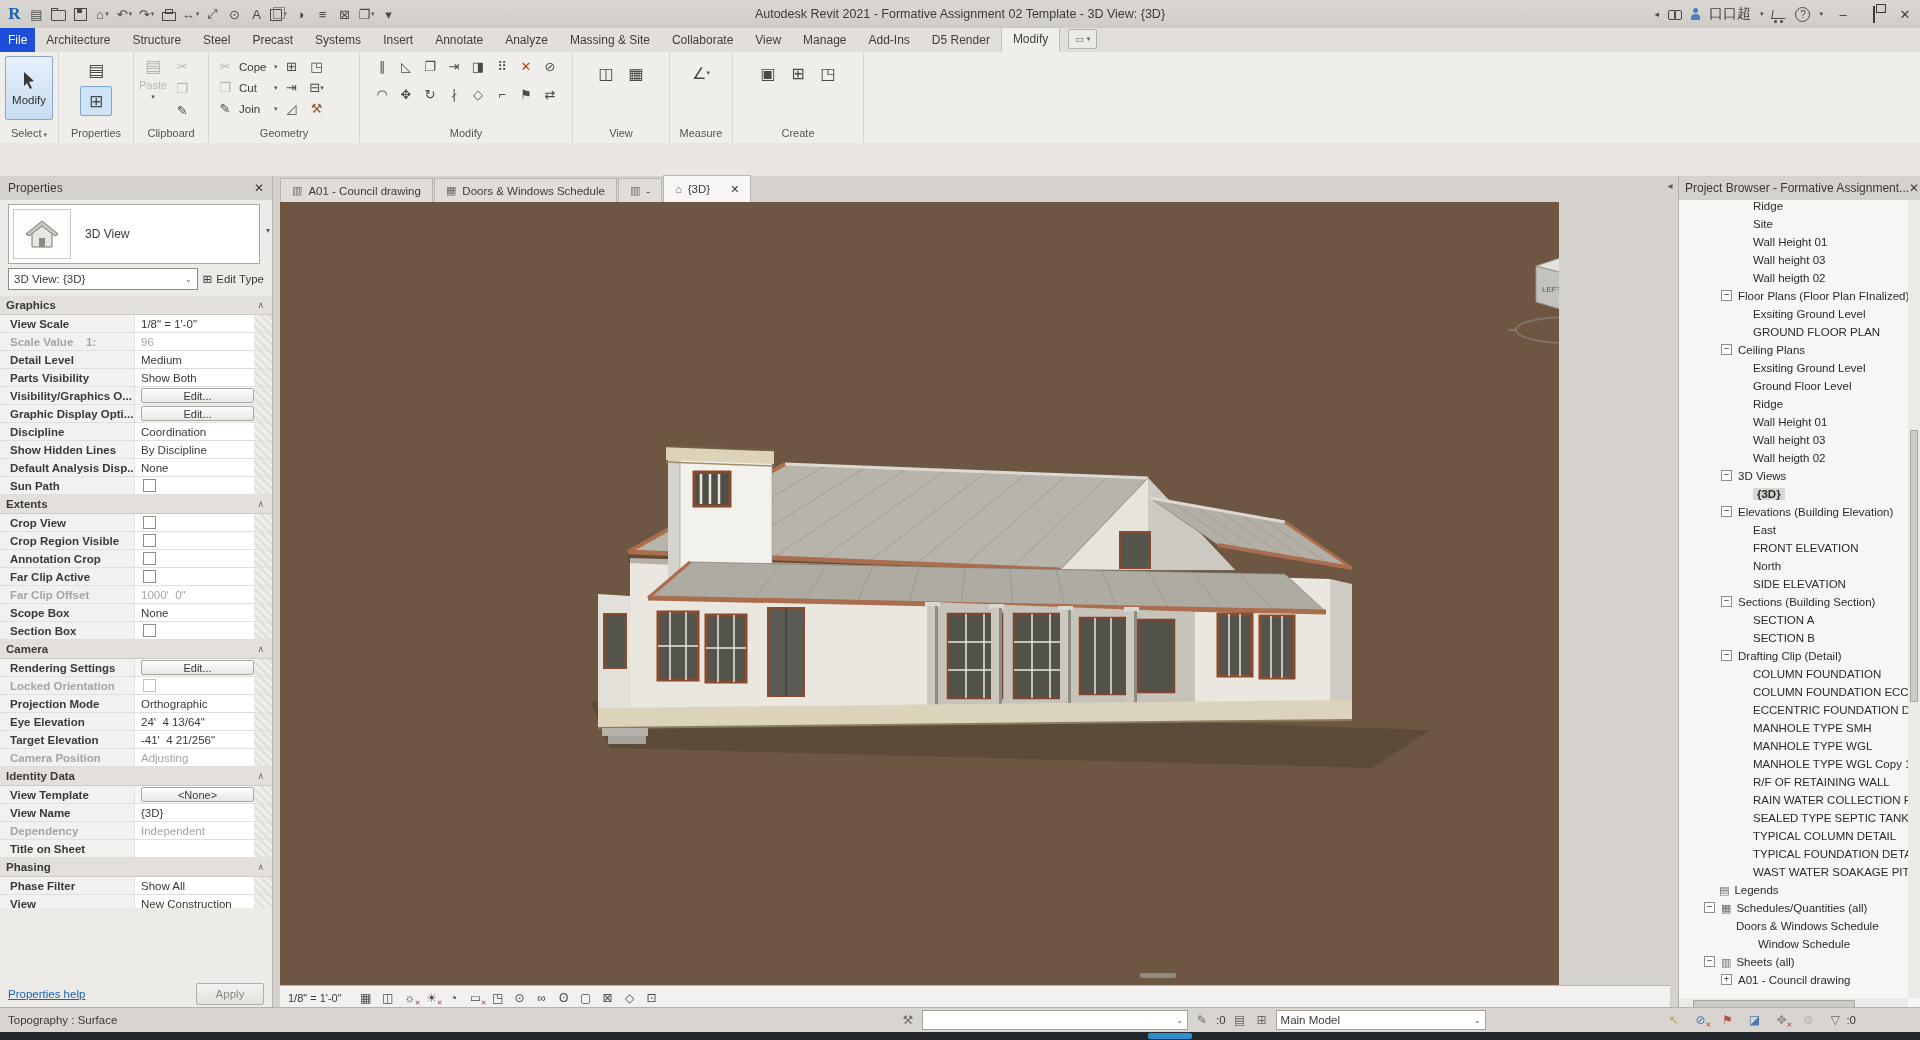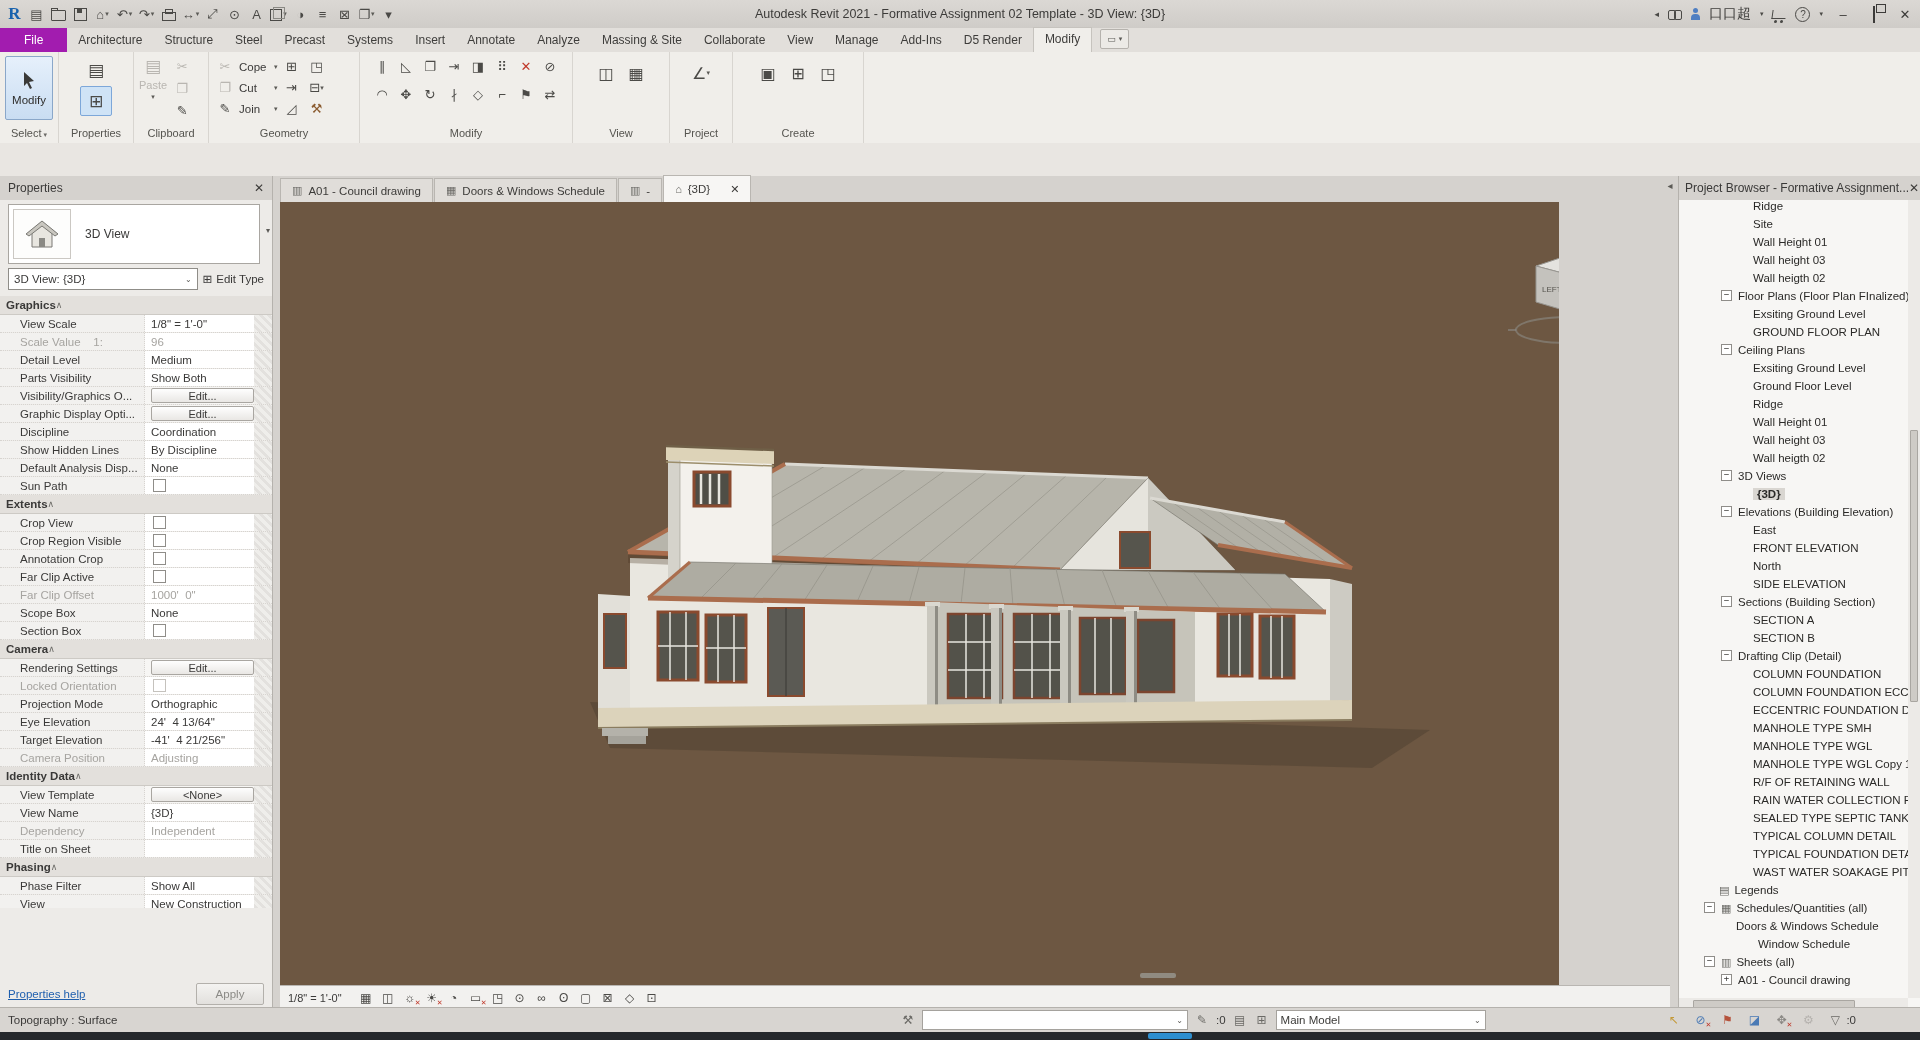--- a/index.html
+++ b/index.html
@@ -35,21 +35,21 @@
   .ic-person{width:9px;height:9px;position:relative;margin-top:4px;}
   .ic-person::before{content:"";position:absolute;left:2px;top:-4px;width:5px;height:5px;border-radius:50%;background:#4f7fc2;}
   .ic-person::after{content:"";position:absolute;left:0;top:2px;width:9px;height:6px;border-radius:4px 4px 0 0;background:#4f7fc2;}
   .ic-cart{width:13px;height:8px;border-bottom:1.5px solid #4a4946;border-left:1.5px solid #4a4946;position:relative;transform:skewX(-8deg);margin-top:1px;}
   .ic-cart::after{content:"";position:absolute;left:2px;bottom:-5px;width:3px;height:3px;border-radius:50%;background:#4a4946;box-shadow:6px 0 0 #4a4946;}
   .ic-restore{width:9px;height:8px;border:1px solid #3c3b39;position:relative;margin-top:2px;}
   .ic-restore::before{content:"";position:absolute;left:2px;top:-3px;width:8px;height:7px;border:1px solid #3c3b39;background:#d5d2ce;}
   
   .tabsrow{position:absolute;left:0;top:28px;right:0;height:24px;background:#e2dfdb;display:flex;align-items:flex-end;}
   .rtab{height:24px;line-height:24px;padding:0 11px;font-size:12px;color:#3e3d3b;white-space:nowrap;}
-  .rtab.file{background:#a21caf;color:#fff;padding:0 24px;}
+  .rtab.file{background:#1d4ed8;color:#fff;padding:0 8px;}
   .rtab.active{background:#f0eeea;border:1px solid #c6c3be;border-bottom:none;line-height:22px;}
   .rtab-extra{height:18px;margin:0 0 3px 8px;padding:0 6px;border:1px solid #b5b2ad;border-radius:2px;
               font-size:9px;color:#5b5a56;display:flex;align-items:center;gap:3px;background:#eceae6;}
   
   .ribbon{position:absolute;left:0;top:52px;right:0;height:91px;background:#f0eeea;border-bottom:1px solid #c6c3be;display:flex;}
   .panel{height:100%;border-right:1px solid #d8d5d0;display:flex;flex-direction:column;flex:none;}
   .panel-tools{flex:1;display:flex;padding:4px 5px 0;gap:4px;}
   .panel-label{height:18px;font-size:11px;color:#55544f;text-align:center;line-height:16px;white-space:nowrap;}
   .panel-label .caret{font-size:7px;color:#6b6a66;}
   .bigbtn{width:46px;height:62px;border:1px solid #8aa7c9;border-radius:2px;
@@ -74,24 +74,24 @@
   .xbtn{font-size:12px;color:#3c3b39;}
   .type-box{position:absolute;left:8px;top:28px;width:250px;height:58px;background:#fff;border:1px solid #a9a6a1;display:flex;align-items:center;}
   .type-img{width:56px;height:48px;margin:4px;border:1px solid #cbc8c3;display:flex;align-items:center;justify-content:center;background:#fdfdfc;}
   .type-name{font-size:12px;color:#3a3938;margin-left:10px;}
   .type-caret{position:absolute;right:2px;top:50px;font-size:8px;color:#5b5a56;}
   .selrow{position:absolute;left:8px;top:92px;width:256px;height:22px;display:flex;gap:5px;align-items:center;}
   .type-dd{flex:1;height:20px;background:#fff;border:1px solid #8f8d88;font-size:11.5px;display:flex;align-items:center;justify-content:space-between;padding:0 5px;}
   .dd-caret{font-size:8px;color:#5b5a56;}
   .edit-type{display:flex;align-items:center;gap:4px;font-size:11.5px;color:#3a3938;}
   .pgrid{position:absolute;left:0;top:120px;right:0;height:612px;overflow:hidden;}
-  .phead{height:18px;background:#e3e0dc;font-weight:bold;display:flex;align-items:center;justify-content:flex-start;padding:0 8px 0 6px;border-bottom:1px solid #cdcac5;font-size:11.5px;}
+  .phead{height:18px;background:#e3e0dc;font-weight:bold;display:flex;align-items:center;justify-content:space-between;padding:0 8px 0 6px;border-bottom:1px solid #cdcac5;font-size:11.5px;}
   .phead .chev{font-size:9px;color:#6b6a66;font-weight:normal;}
   .prow{height:17px;display:flex;border-bottom:1px dotted #d7d4d0;font-size:11.5px;align-items:stretch;}
-  .pcell-l{width:124px;padding-left:20px;background:#f2f1ef;border-right:1px dotted #d7d4d0;display:flex;align-items:center;white-space:pre;overflow:hidden;}
+  .pcell-l{width:124px;padding-left:10px;background:#f2f1ef;border-right:1px dotted #d7d4d0;display:flex;align-items:center;white-space:pre;overflow:hidden;font-weight:bold;}
   .pcell-v{flex:1;background:#fff;padding-left:6px;display:flex;align-items:center;white-space:pre;overflow:hidden;}
   .pcell-h{width:18px;background:repeating-linear-gradient(45deg,#efeeeb 0 3px,#e3e1de 3px 6px);}
   .dis-t{color:#a6a4a0;}
   .pbtn{margin:1px auto;height:13px;width:118px;border:1px solid #a9a6a1;border-radius:2px;
         background:linear-gradient(#fefefe,#e9e7e4);font-size:11px;display:flex;align-items:center;justify-content:center;}
   .pchk{width:11px;height:11px;border:1px solid #8f8d89;background:#fff;margin-left:2px;}
   .pchk.dis{border-color:#c5c2bd;}
   .props-foot{position:absolute;left:0;right:0;bottom:0;height:28px;display:flex;align-items:center;justify-content:space-between;padding:0 8px;}
   .plink{color:#1f5fae;text-decoration:underline;font-size:11.5px;}
   .apply{width:66px;height:20px;border:1px solid #b3b0ab;border-radius:2px;background:linear-gradient(#f4f3f1,#e2e0dd);
@@ -353,21 +353,21 @@
           </div>
         </div>
         <div class="panel-label">View</div>
       </div>
       <div class="panel" style="width: 62px;">
         <div class="panel-tools">
           <div style="display: flex; gap: 4px; margin: 4px auto 0px;">
             <span class="toolbtn" style="font-size: 16px; width: 26px; height: 26px;">∠<span class="mini-caret">▾</span></span>
           </div>
         </div>
-        <div class="panel-label">Project</div>
+        <div class="panel-label">Measure</div>
       </div>
       <div class="panel" style="width: 130px;">
         <div class="panel-tools">
           <div style="display: flex; gap: 4px; margin: 4px auto 0px;">
             <span class="toolbtn" style="font-size: 16px; width: 26px; height: 26px;">▣</span>
             <span class="toolbtn" style="font-size: 16px; width: 26px; height: 26px;">⊞</span>
             <span class="toolbtn" style="font-size: 16px; width: 26px; height: 26px;">◳</span>
           </div>
         </div>
         <div class="panel-label">Create</div>

